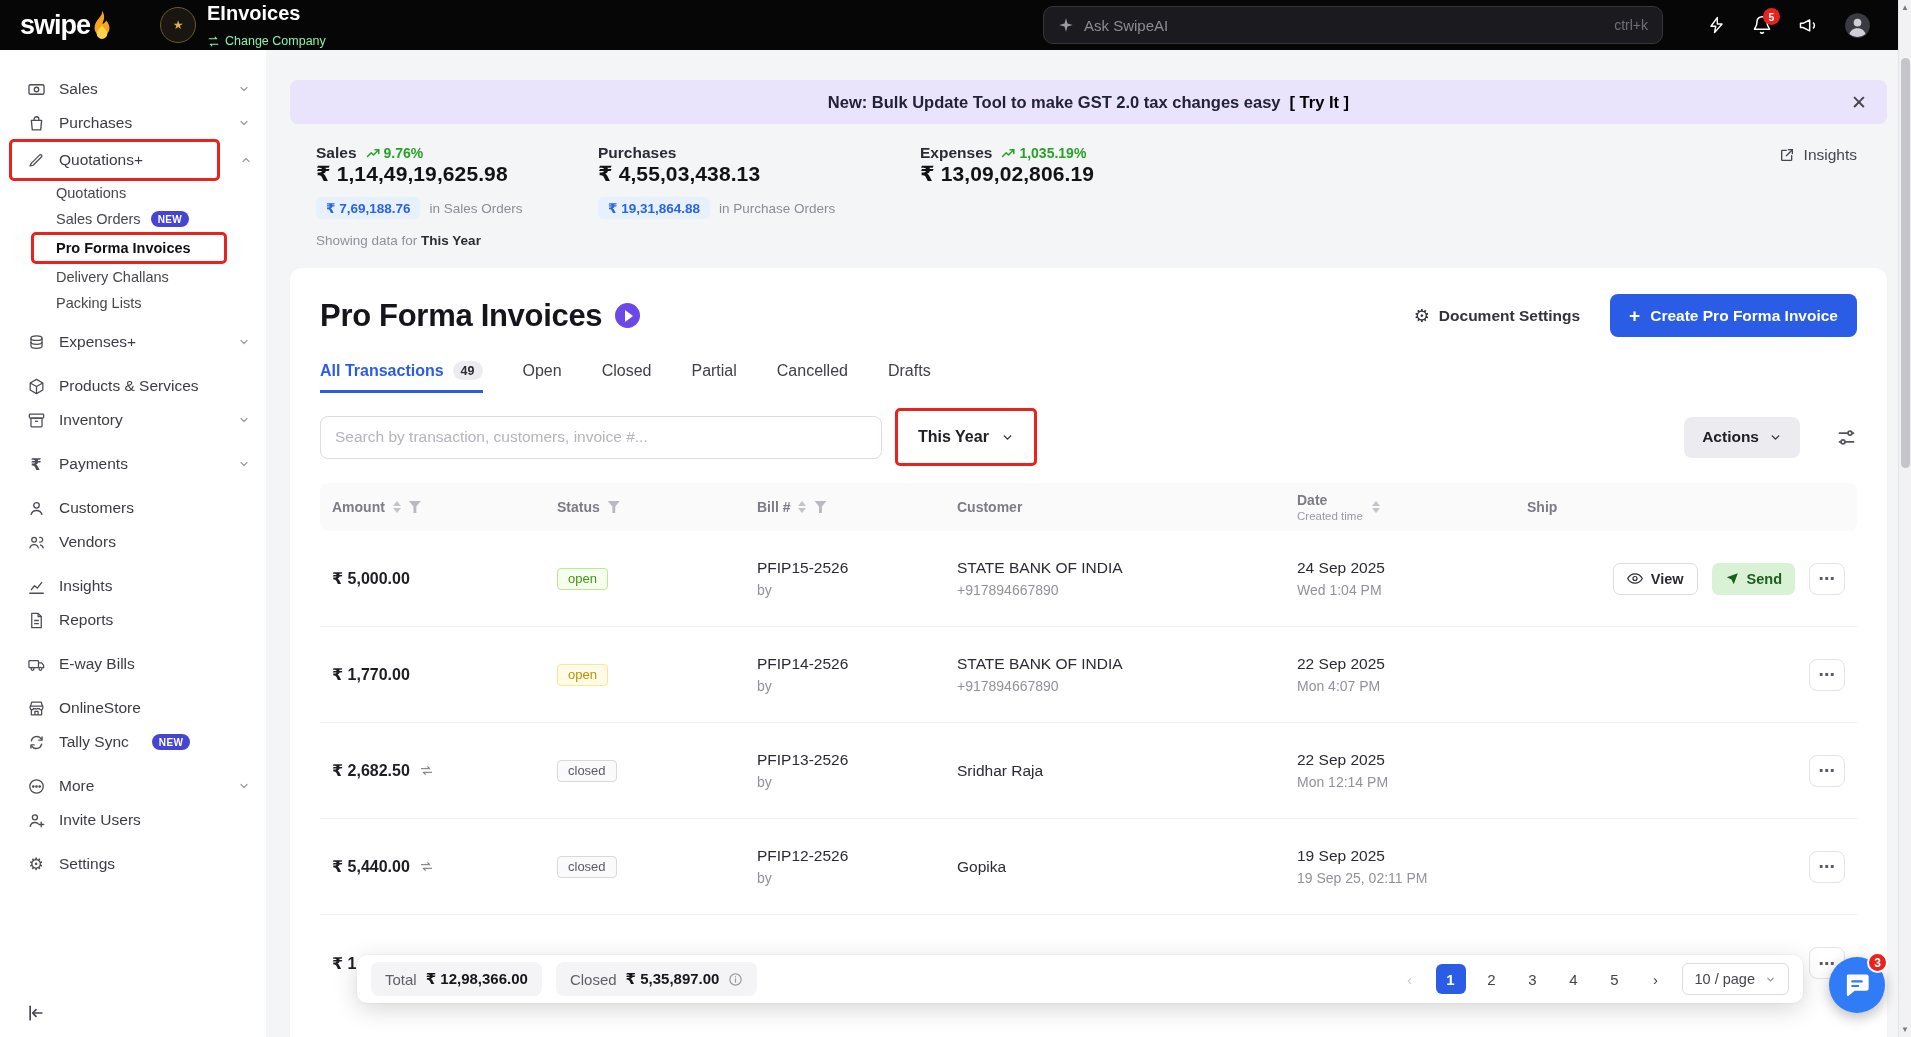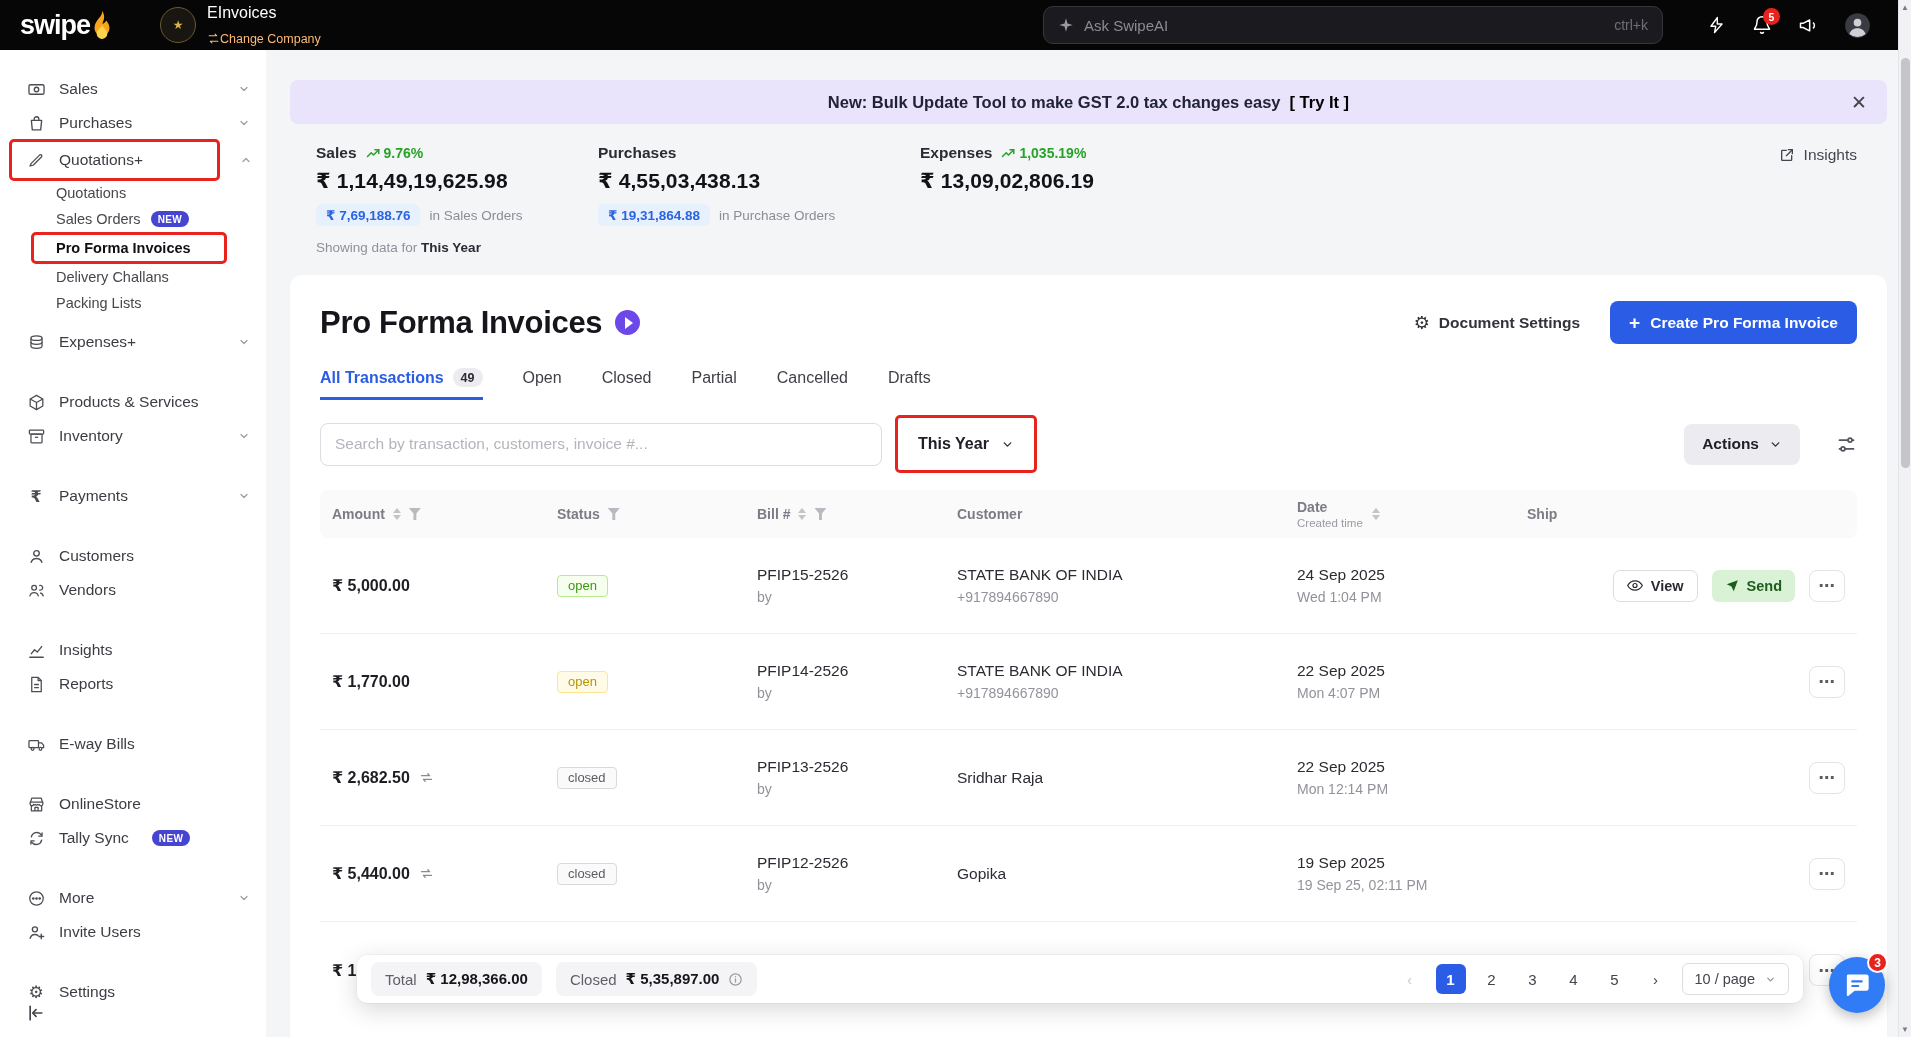--- a/index.html
+++ b/index.html
@@ -10,40 +10,40 @@
 
   
   .topbar{position:fixed;top:0;left:0;width:100%;height:50px;background:#060607;
     display:flex;align-items:center;padding:0 40px 0 20px;gap:44px;z-index:40}
   .logo{display:flex;align-items:center}
   .logo-text{color:#fff;font-size:27px;font-weight:800;letter-spacing:-1px}
   .flame{margin-left:-2px}
   .company{display:flex;align-items:center;gap:11px}
   .company-avatar{width:36px;height:36px;border-radius:50%;background:#191510;border:1px solid #6b5a2e;
     color:#d8b24a;display:flex;align-items:center;justify-content:center;font-size:12px;font-weight:700}
-  .company-name{color:#fff;font-size:16px;font-weight:400;line-height:1.1}
-  .change-company{color:#fdba74;font-size:12.5px;display:flex;align-items:center;margin-top:10px;cursor:pointer}
+  .company-name{color:#fff;font-size:20px;font-weight:700;line-height:1.1}
+  .change-company{color:#86efac;font-size:12.5px;display:flex;align-items:center;gap:5px;margin-top:10px;cursor:pointer}
   .ai-search{margin-left:auto;width:620px;height:38px;background:#1b1b1f;border:1px solid #35353c;
     border-radius:10px;display:flex;align-items:center;padding:0 14px;gap:10px}
   .ai-search input{flex:1;background:transparent;border:none;color:#ddd;font-size:15px;font-family:inherit}
   .ai-search input::placeholder{color:#8b8b93}
   .ai-search .shortcut{color:#6f6f78;font-size:14px}
   .top-icons{display:flex;align-items:center;gap:26px;color:#fff}
   .top-ic{position:relative;cursor:pointer}
   .bell-badge{position:absolute;top:-7px;right:-8px;background:#e8231d;color:#fff;font-size:10.5px;
     font-weight:700;min-width:17px;height:17px;border-radius:9px;display:flex;align-items:center;justify-content:center;padding:0 4px}
 
   
   .sidebar{position:fixed;top:50px;left:0;bottom:0;width:266px;background:#fff;padding-top:22px;z-index:30}
   .side-item{display:flex;align-items:center;gap:13px;padding:7px 16px 7px 26px;font-size:15.5px;
     color:#3c3c43;font-weight:500;cursor:pointer}
   .side-item .chev{margin-left:auto;color:#9a9aa2}
   .sub-item{display:flex;align-items:center;padding:5px 16px 5px 56px;font-size:14.5px;color:#47474d;cursor:pointer}
   .icon18{width:20px;height:20px;color:#4c4c54;flex:none;display:flex;align-items:center;justify-content:center}
-  .gap{margin-top:26px}
+  .gap{margin-top:10px}
   .gap-sm{margin-top:9px}
   .badge-new{background:#4545d2;color:#fff;font-size:10px;font-weight:700;padding:2.5px 7px;border-radius:8px;
     letter-spacing:.4px;margin-left:10px}
   .red-anno{outline:3px solid #e8231d}
   .q-row{padding:2px 14px 2px 12px}
   .q-inner{flex:1;display:flex;align-items:center;gap:13px;padding:8px 8px 8px 14px;background:#fff;border-radius:2px}
   .q-row .chev{margin-left:10px}
   .pf-row{padding:3px 16px 3px 34px}
   .pf-inner{width:190px;padding:5px 10px 5px 22px;font-weight:700;color:#101014;font-size:14.5px;border-radius:2px}
   .collapse-btn{position:absolute;bottom:14px;left:26px;cursor:pointer}
@@ -53,21 +53,21 @@
   .banner{margin:30px 24px 0;height:44px;background:#e9e4fb;border-radius:8px;display:flex;align-items:center;
     justify-content:center;position:relative;font-size:16.5px;color:#22223a;font-weight:600}
   .banner .cta{color:#000000;font-weight:700;margin-left:9px;cursor:pointer}
   .banner .close{position:absolute;right:20px;color:#44444c;font-size:19px;cursor:pointer;font-weight:400}
 
   .stats{display:flex;padding:20px 54px 0 50px;align-items:flex-start}
   .stat{width:282px}
   .stat.wide{width:322px}
   .stat-label{font-size:15.5px;color:#2b2b33;font-weight:600;display:flex;gap:9px;align-items:center}
   .trend{color:#27a327;font-size:14px;font-weight:700;display:flex;align-items:center;gap:3px}
-  .stat-value{font-size:21px;font-weight:800;color:#121217;margin-top:7px;letter-spacing:.1px}
+  .stat-value{font-size:21px;font-weight:800;color:#121217;letter-spacing:.1px}
   .chip-row{margin-top:11px;display:flex;align-items:center;gap:9px;font-size:13.5px}
   .chip-blue{background:#e7f0fd;color:#2c63e0;font-weight:700;padding:3px 10px;border-radius:6px;cursor:pointer}
   .chip-note{color:#8c8c95}
   .insights-link{margin-left:auto;color:#45454f;font-size:15.5px;display:flex;gap:9px;align-items:center;
     font-weight:500;cursor:pointer;margin-top:2px}
   .showing{padding:14px 50px 0;font-size:13.5px;color:#90909a}
   .showing b{color:#2b2b33}
 
   
   .card{margin:20px 24px 0;background:#fff;border-radius:12px;padding:26px 30px;height:980px;

